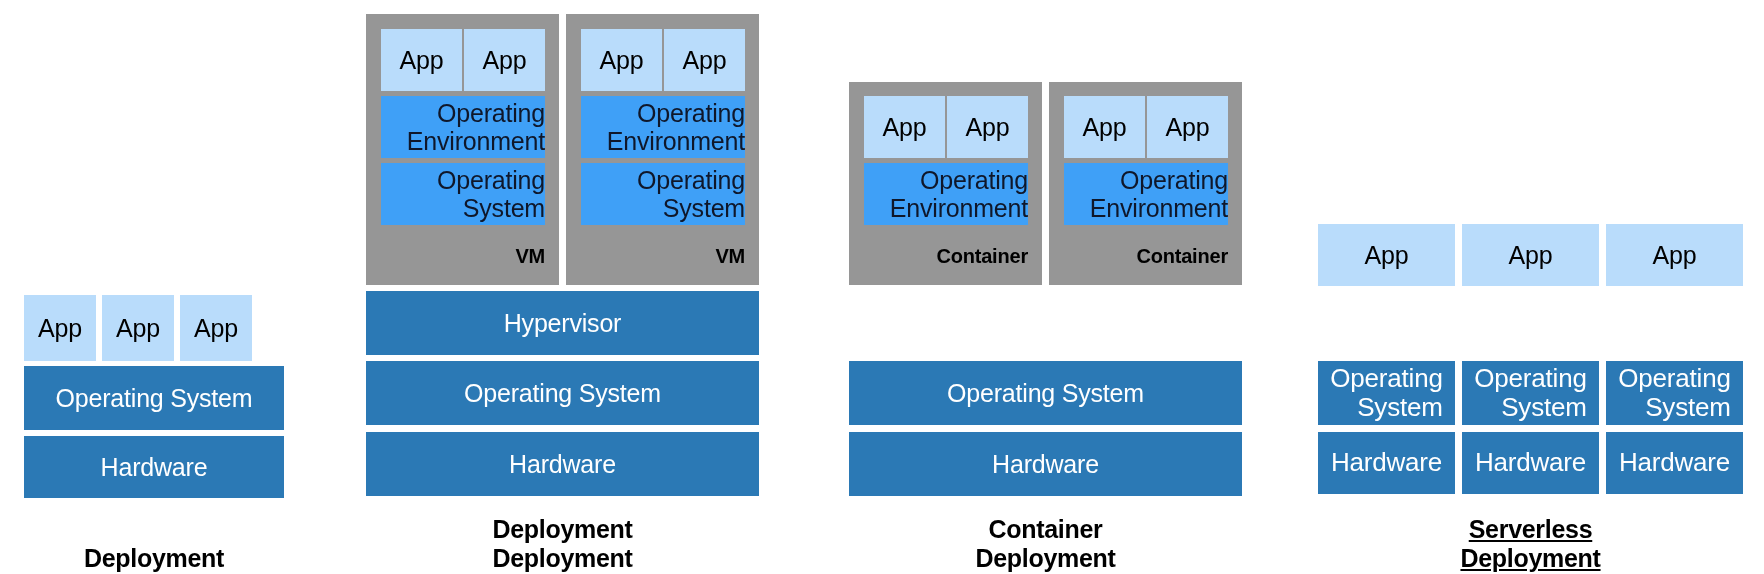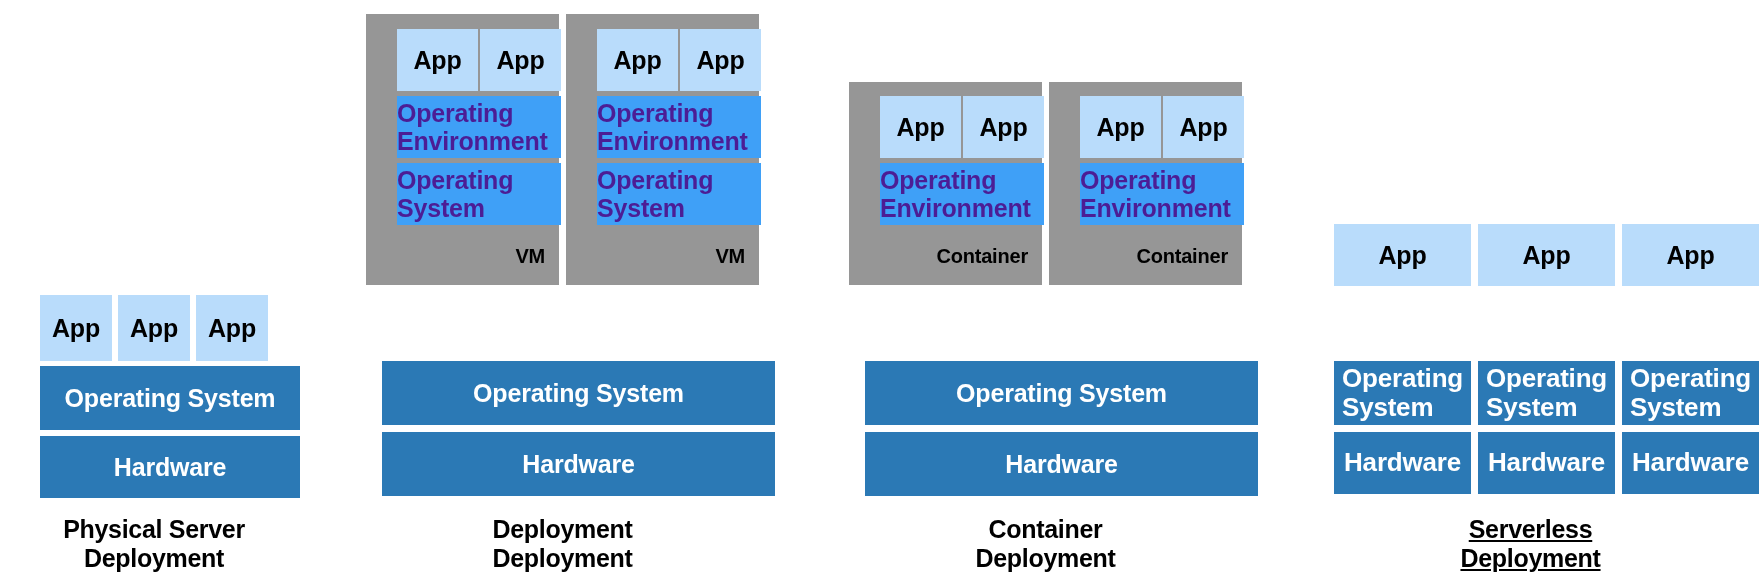--- a/index.html
+++ b/index.html
@@ -27,42 +27,41 @@
     height: 574px;
   }
 
   
   .blk {
     position: absolute;
     box-sizing: border-box;
     display: flex;
     align-items: center;
     justify-content: center;
-    text-align: left;
-    font-weight: bold;
+    text-align: right;
+    font-weight: normal;
     line-height: 1.12;
     letter-spacing: -0.2px;
-    margin-left: 16px;
   }
 
   .app-blk {
     background: #b9dcfb;
     color: #000000;
     font-size: 25px;
   }
 
   .dark-blk {
     background: #2b79b5;
     color: #ffffff;
     font-size: 25px;
   }
 
   .bright-blk {
     background: #3fa0f7;
-    color: #4c1d95;
+    color: #0f172a;
     font-size: 25px;
   }
 
   .gray-box {
     position: absolute;
     background: #969696;
     box-sizing: border-box;
   }
 
   .gray-label {
@@ -94,41 +93,42 @@
 
     <div class="blk app-blk" style="left:24px;top:295px;width:72px;height:66px;">App</div>
     <div class="blk app-blk" style="left:102px;top:295px;width:72px;height:66px;">App</div>
     <div class="blk app-blk" style="left:180px;top:295px;width:72px;height:66px;">App</div>
 
     <div class="blk dark-blk" style="left:24px;top:366px;width:260px;height:64px;">Operating System</div>
 
     <div class="blk dark-blk" style="left:24px;top:436px;width:260px;height:62px;">Hardware</div>
 
     <div class="caption" style="left:10px;top:515px;width:288px;">
-      <span>Physical Server</span><br>
+      <br>
       <span>Deployment</span>
     </div>
   </div>
 
   <div class="column" style="left:0;width:800px;">
 
     <div class="gray-box" style="left:366px;top:14px;width:193px;height:271px;"></div>
     <div class="blk app-blk" style="left:381px;top:29px;width:81px;height:62px;">App</div>
     <div class="blk app-blk" style="left:464px;top:29px;width:81px;height:62px;">App</div>
     <div class="blk bright-blk" style="left:381px;top:96px;width:164px;height:62px;">Operating Environment</div>
     <div class="blk bright-blk" style="left:381px;top:163px;width:164px;height:62px;">Operating System</div>
     <div class="gray-label" style="left:0;top:245px;width:545px;text-align:right;">VM</div>
 
     <div class="gray-box" style="left:566px;top:14px;width:193px;height:271px;"></div>
     <div class="blk app-blk" style="left:581px;top:29px;width:81px;height:62px;">App</div>
     <div class="blk app-blk" style="left:664px;top:29px;width:81px;height:62px;">App</div>
     <div class="blk bright-blk" style="left:581px;top:96px;width:164px;height:62px;">Operating Environment</div>
     <div class="blk bright-blk" style="left:581px;top:163px;width:164px;height:62px;">Operating System</div>
     <div class="gray-label" style="left:0;top:245px;width:745px;text-align:right;">VM</div>
 
+    <div class="blk dark-blk" style="left:366px;top:291px;width:393px;height:64px;">Hypervisor</div>
     <div class="blk dark-blk" style="left:366px;top:361px;width:393px;height:64px;">Operating System</div>
     <div class="blk dark-blk" style="left:366px;top:432px;width:393px;height:64px;">Hardware</div>
 
     <div class="caption" style="left:366px;top:515px;width:393px;">
       <span>Deployment</span><br>
       <span>Deployment</span>
     </div>
   </div>
 
   <div class="column" style="left:0;width:1260px;">

